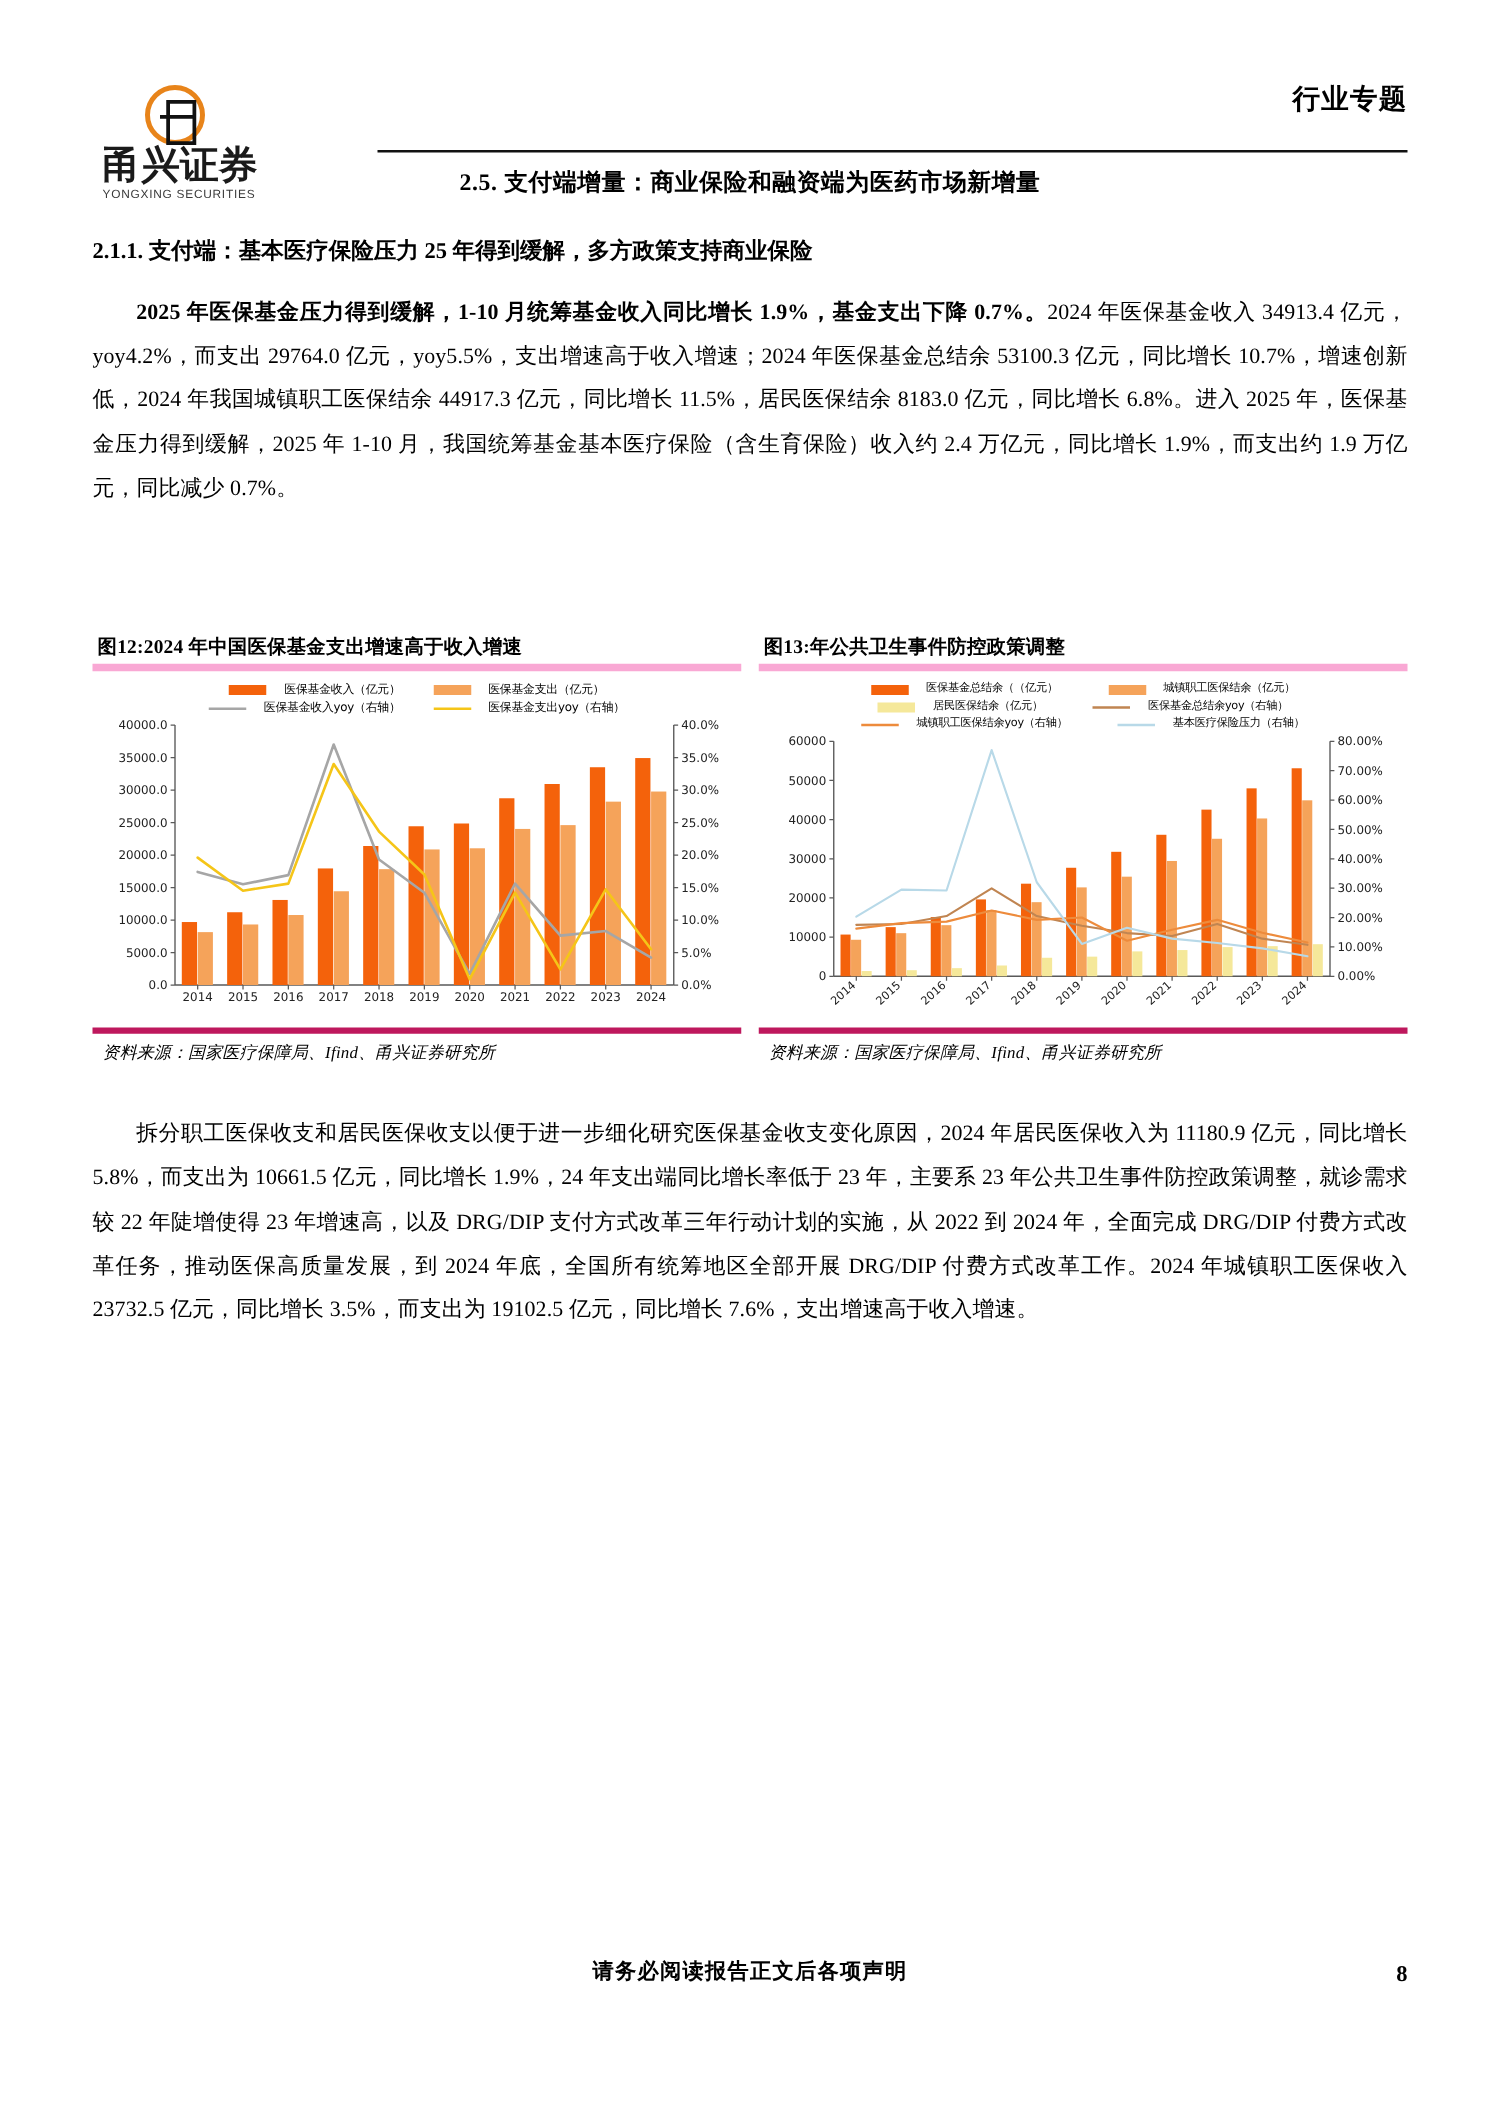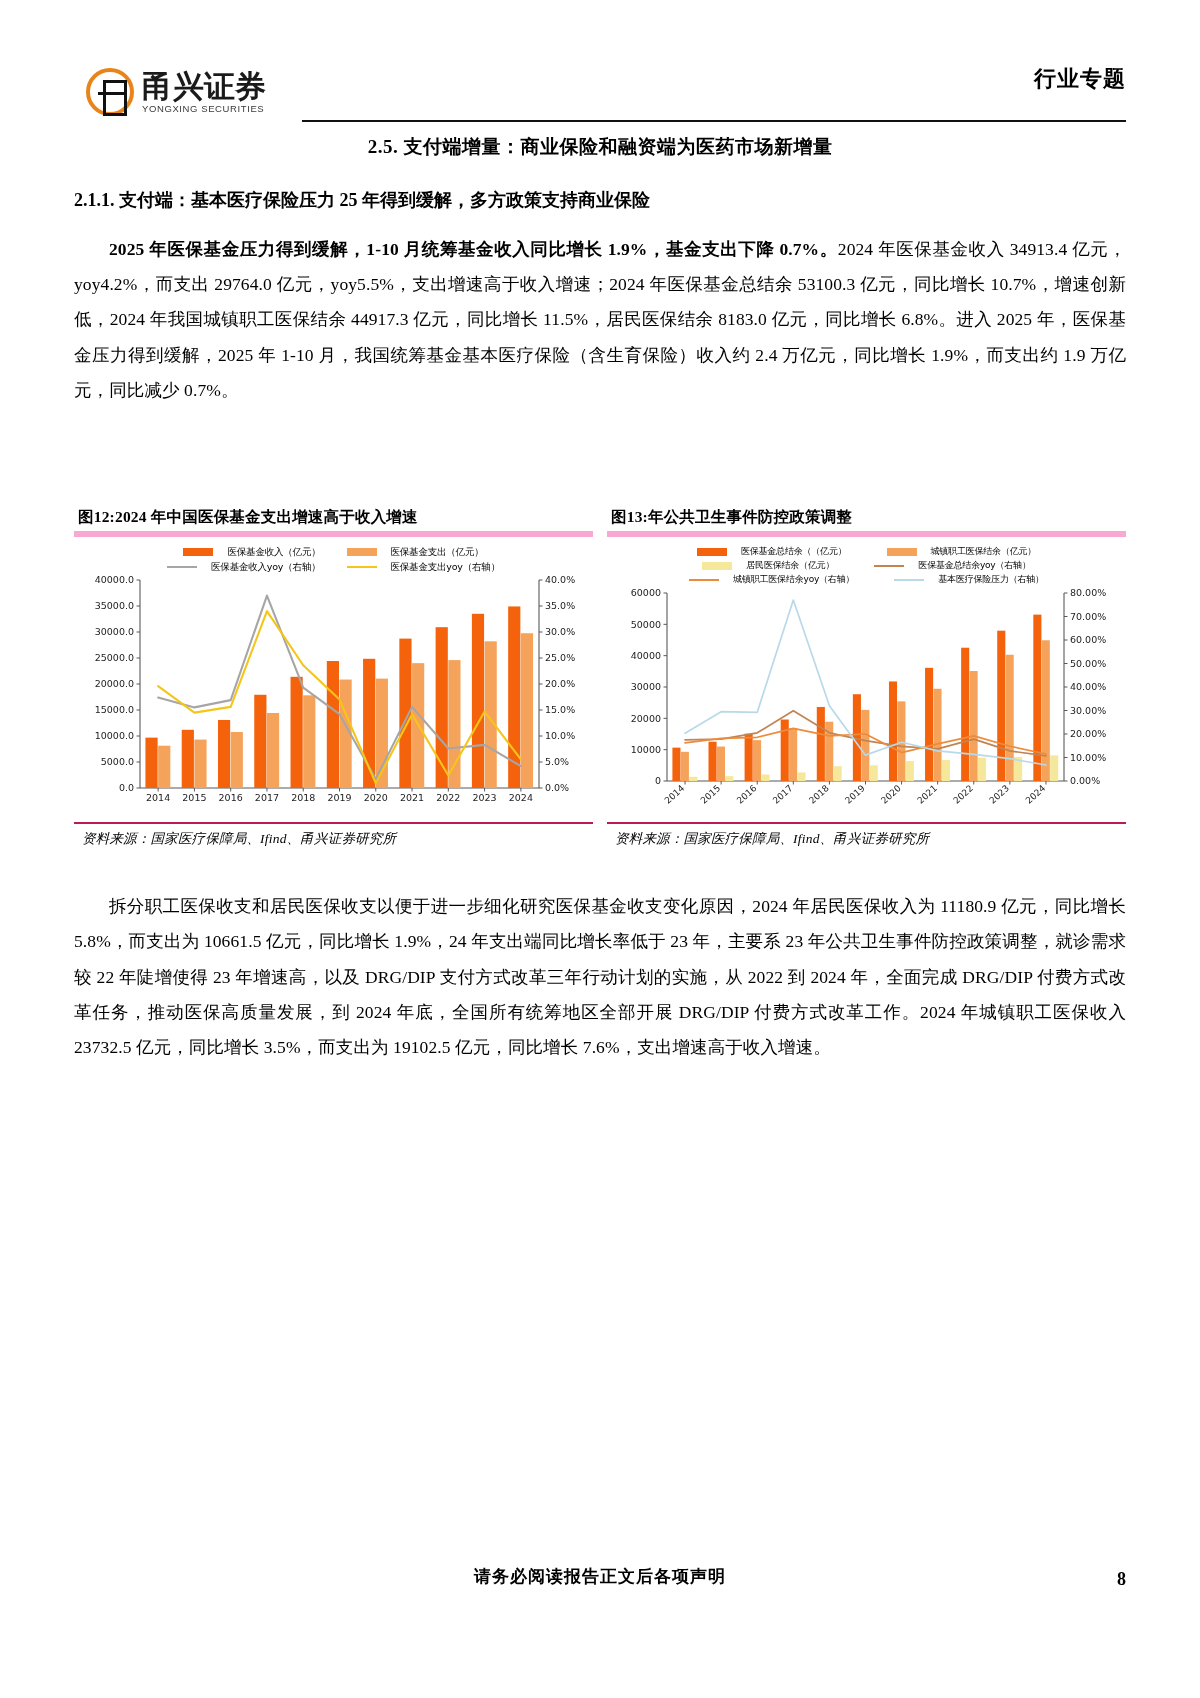--- a/index.html
+++ b/index.html
@@ -12,21 +12,21 @@
     color: #000;
     position: relative;
     overflow: hidden;
   }
 
   
   .page-header {
     position: absolute;
     left: 74px; top: 62px; width: 1052px; height: 72px;
   }
-  .logo-wrap { position: absolute; left: 12px; top: 6px; display: flex; align-items: center; }
+  .logo-wrap { position: absolute; left: 0; top: 6px; display: flex; align-items: center; flex-direction: column; }
   .logo-mark {
     width: 48px; height: 48px; border-radius: 50%;
     border: 4px solid #E8841A; position: relative;
     display: inline-block;
   }
   .logo-mark::before {
     content: ""; position: absolute; left: 13px; top: 8px;
     width: 18px; height: 30px; border: 3px solid #111;
   }
   .logo-mark::after {
@@ -86,21 +86,21 @@
     font-size: 15.5px; font-weight: 700;
     padding: 2px 0 3px 4px;
     border-bottom: 6px solid #f9a8d4;
     letter-spacing: 0.2px;
   }
   .fig-body {
     height: 285px; padding: 8px 4px 0 4px;
     position: relative;
   }
   .fig-source {
-    border-top: 2px solid #be185d;
+    border-top: 5px solid #be185d;
     font-size: 13.5px; font-style: italic;
     padding: 6px 0 0 8px;
     letter-spacing: 0.2px;
   }
 
   
   .legend { font-size: 10px; font-family: "DejaVu Sans", sans-serif; }
   .legend-row { display: flex; justify-content: center; gap: 26px; line-height: 1.55; }
   .legend-row.l3 { gap: 18px; align-items: center; }
   .leg-item { display: flex; align-items: center; gap: 14px; white-space: nowrap; }

